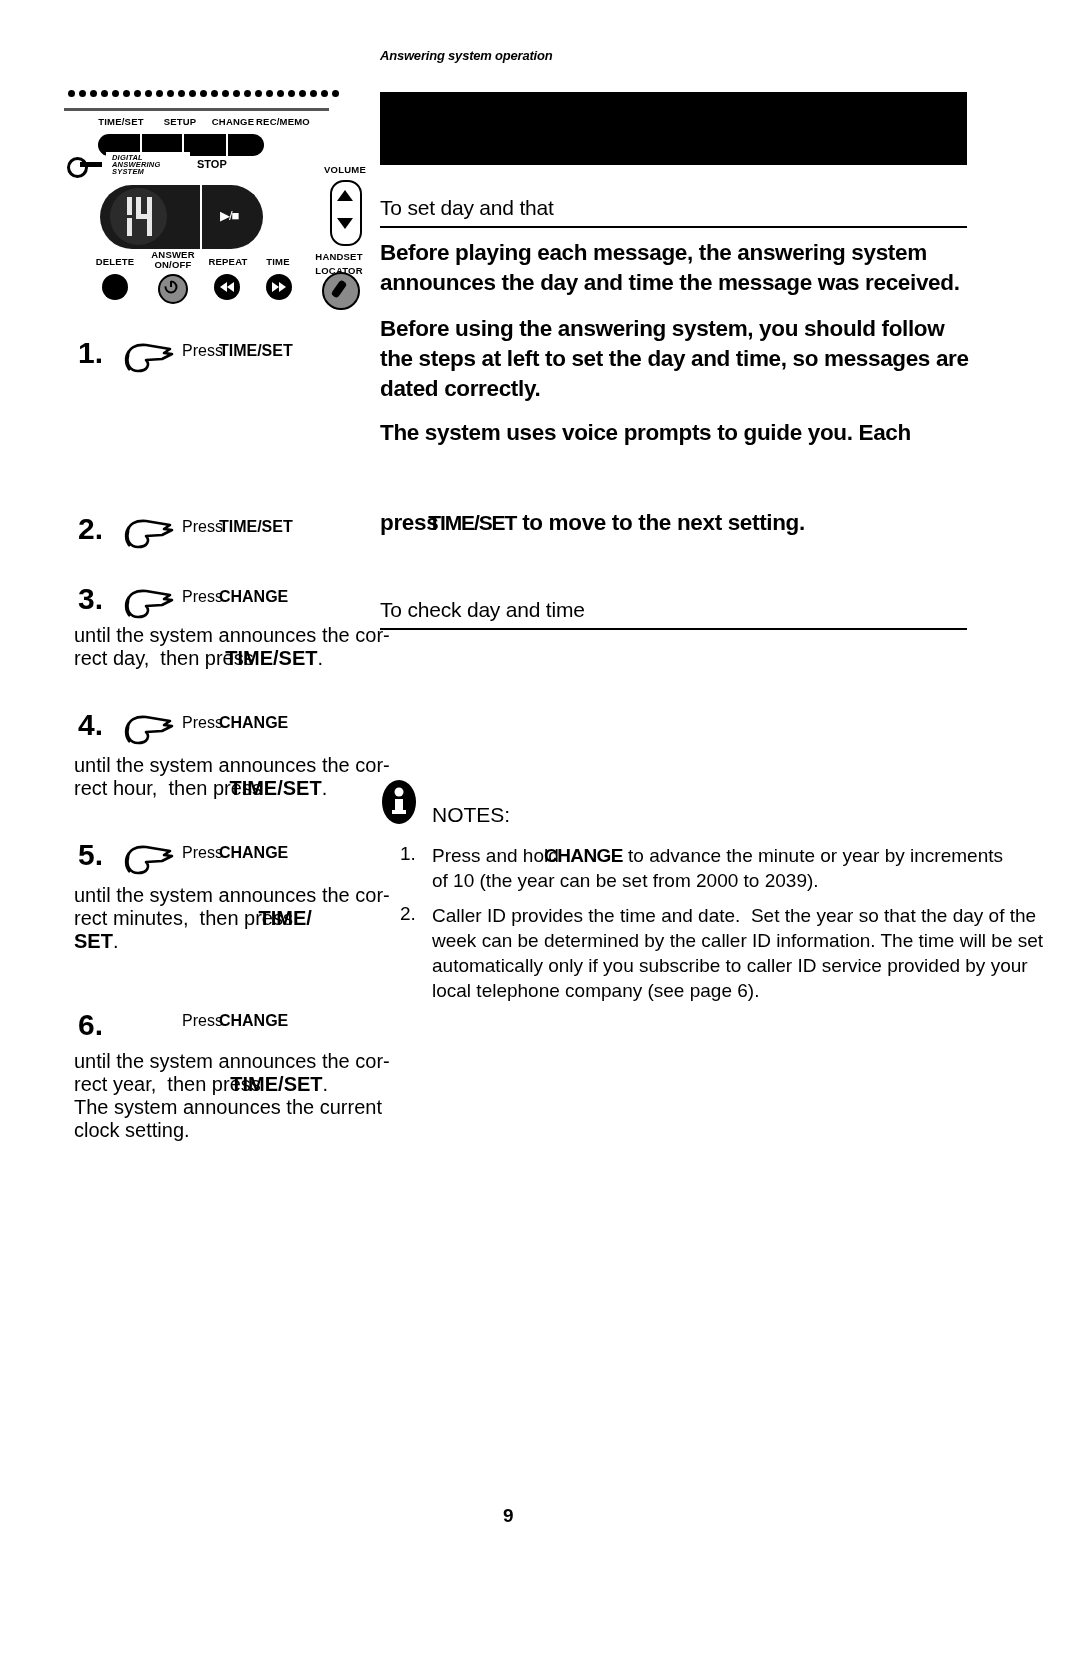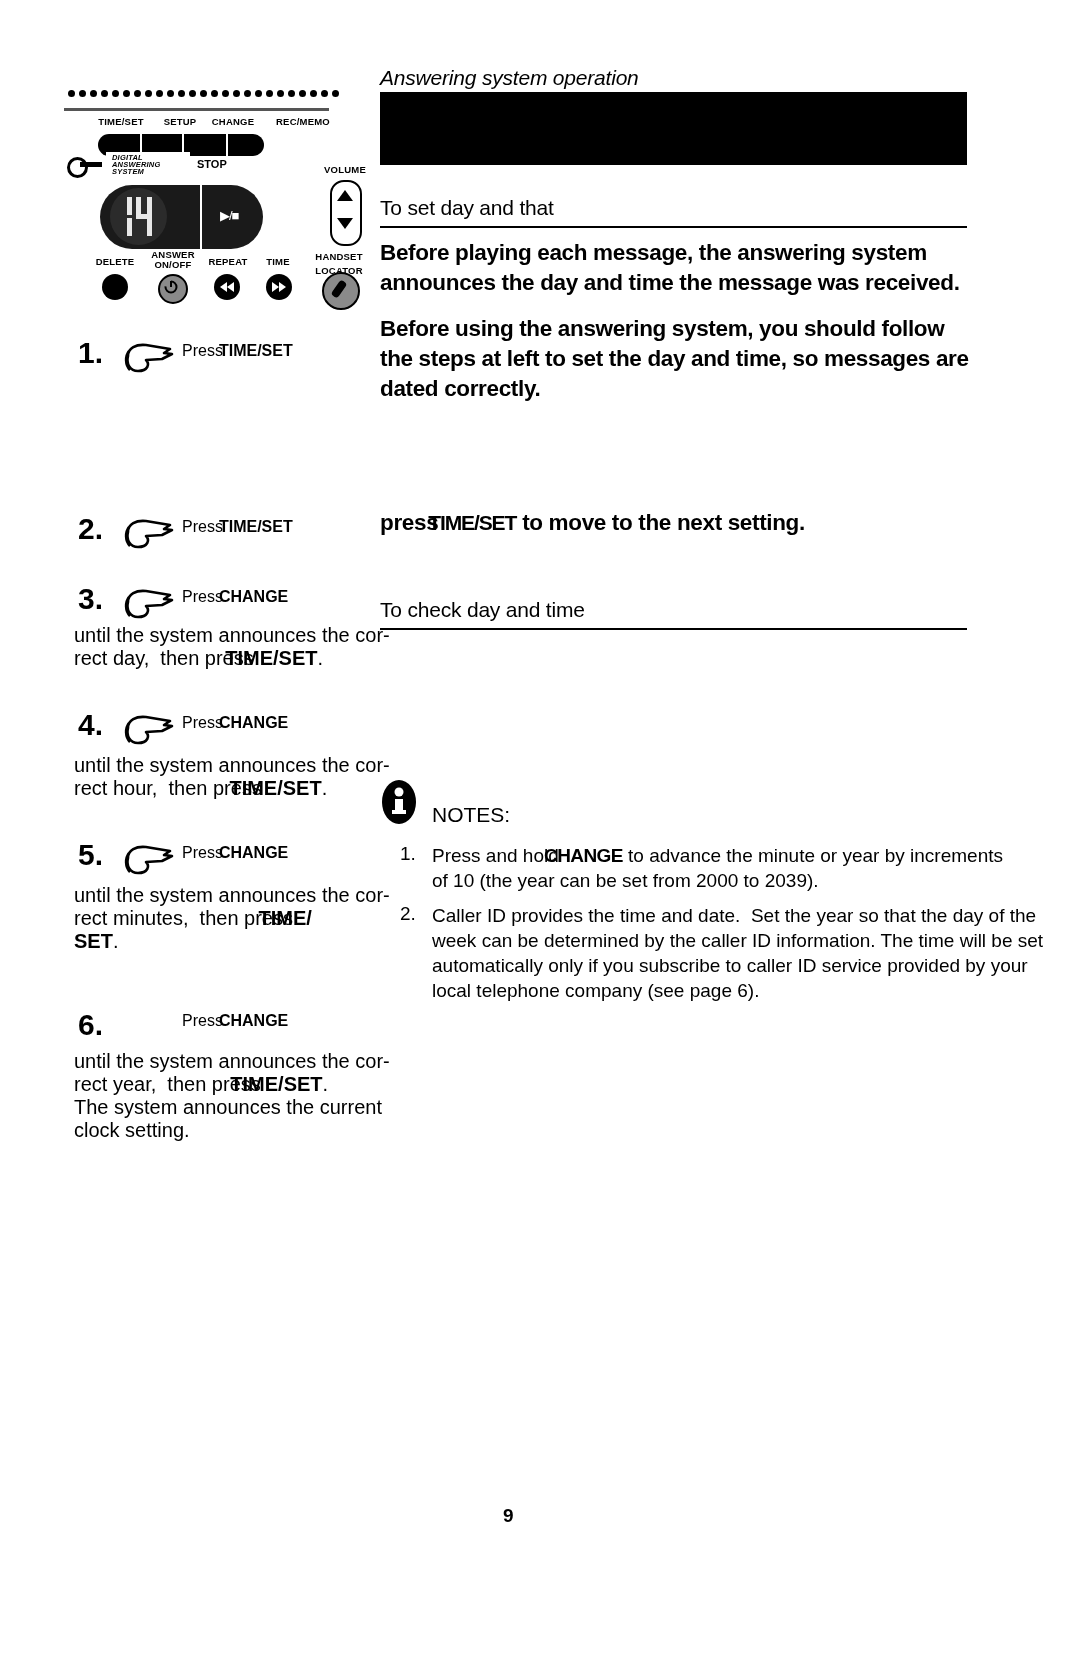--- a/index.html
+++ b/index.html
@@ -8,21 +8,21 @@
     font-family:"Liberation Sans", sans-serif; color:#000;
     -webkit-font-smoothing:none;
   }
   .page{position:absolute;inset:0;}
 
   
   .abs{position:absolute;white-space:pre;}
 
   
   .running-head{
-    left:380px;top:66px;font-style:italic;font-weight:normal;font-size:21px;
+    left:380px;top:48px;font-style:italic;font-weight:bold;font-size:13px;
     letter-spacing:-0.2px;
   }
   .banner{
     position:absolute;left:380px;top:92px;width:587px;height:73px;background:#000;
   }
   .banner-text{
     position:absolute;left:392px;top:130px;color:#fff;font-size:33px;
     letter-spacing:-0.4px;font-weight:400;
   }
 
@@ -112,21 +112,21 @@
       <span class="dot" style="left:242px;"></span>
         <span class="dot" style="left:253px;"></span>
       <span class="dot" style="left:264px;"></span>
     </div>
 
     <div class="topline"></div>
 
     <div class="keylabel" style="left:30px;top:32px;width:62px;">TIME/SET</div>
     <div class="keylabel" style="left:96px;top:32px;width:48px;">SETUP</div>
     <div class="keylabel" style="left:144px;top:32px;width:58px;">CHANGE</div>
-    <div class="keylabel" style="left:208px;top:32px;width:70px;">REC/MEMO</div>
+    <div class="keylabel" style="left:188px;top:32px;width:70px;">REC/MEMO</div>
 
     <div class="barbtn"></div>
     <div class="barsep" style="left:80px;"></div>
     <div class="barsep" style="left:122px;"></div>
     <div class="barsep" style="left:166px;"></div>
 
     <div class="hookring"></div>
     <div class="hookbar"></div>
 
     <div class="brandbox"></div>
@@ -197,20 +197,21 @@
   <div class="rule" style="left:380px;top:226px;width:587px;"></div>
 
   <div class="rbody" style="left:380px;top:238px;width:700px;">Before playing each message, the answering system
 announces the day and time the message was received.</div>
 
   <div class="rbody" style="left:380px;top:314px;width:700px;">Before using the answering system, you should follow
 the steps at left to set the day and time, so messages are
 </div>
   <div class="rbody" style="left:380px;top:374px;">dated correctly.</div>
 
+  <div class="rbody" style="left:380px;top:418px;">The system uses voice prompts to guide you. Each</div>
   <div class="rbody" style="left:380px;top:508px;"><span>press </span><span style="margin-left:-16px;letter-spacing:-1.1px;font-size:21px;">TIME/SET</span><span> to move to the next setting.</span></div>
 
   <div class="abs sec-head" style="left:380px;top:598px;">To check day and time</div>
   <div class="rule" style="left:380px;top:628px;width:587px;"></div>
 
 
   <div class="info-icon" style="left:382px;top:780px;">
     <svg width="34" height="44" viewBox="0 0 34 44" style="display:block">
       <ellipse cx="17" cy="22" rx="17" ry="22" fill="#000"></ellipse>
       <circle cx="17" cy="12" r="4.5" fill="#fff"></circle>

